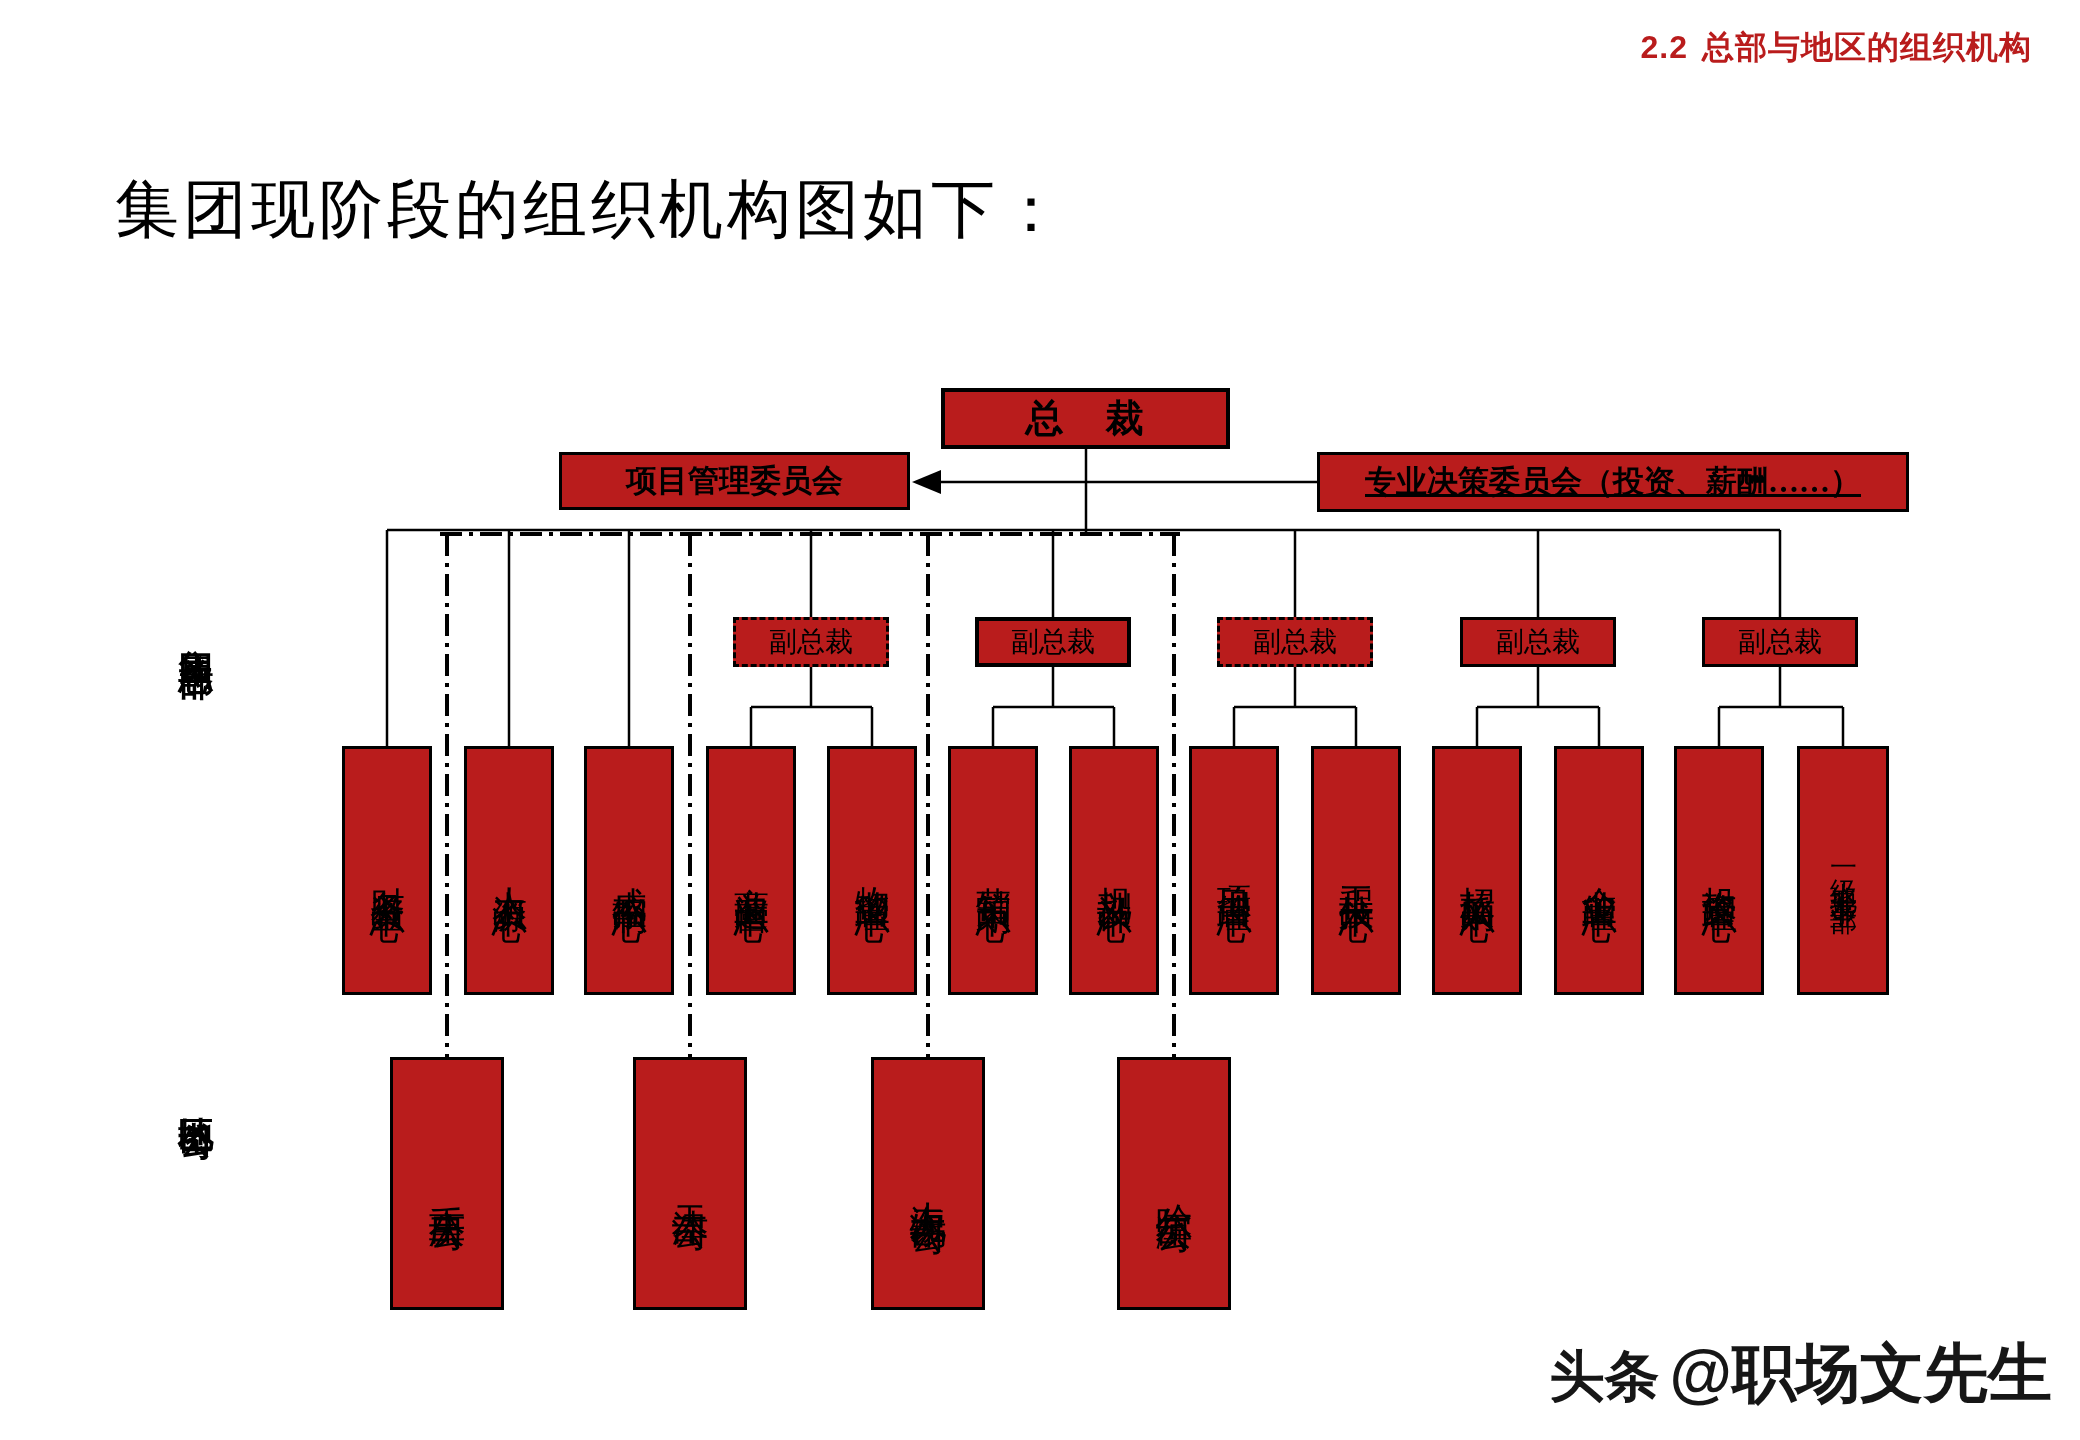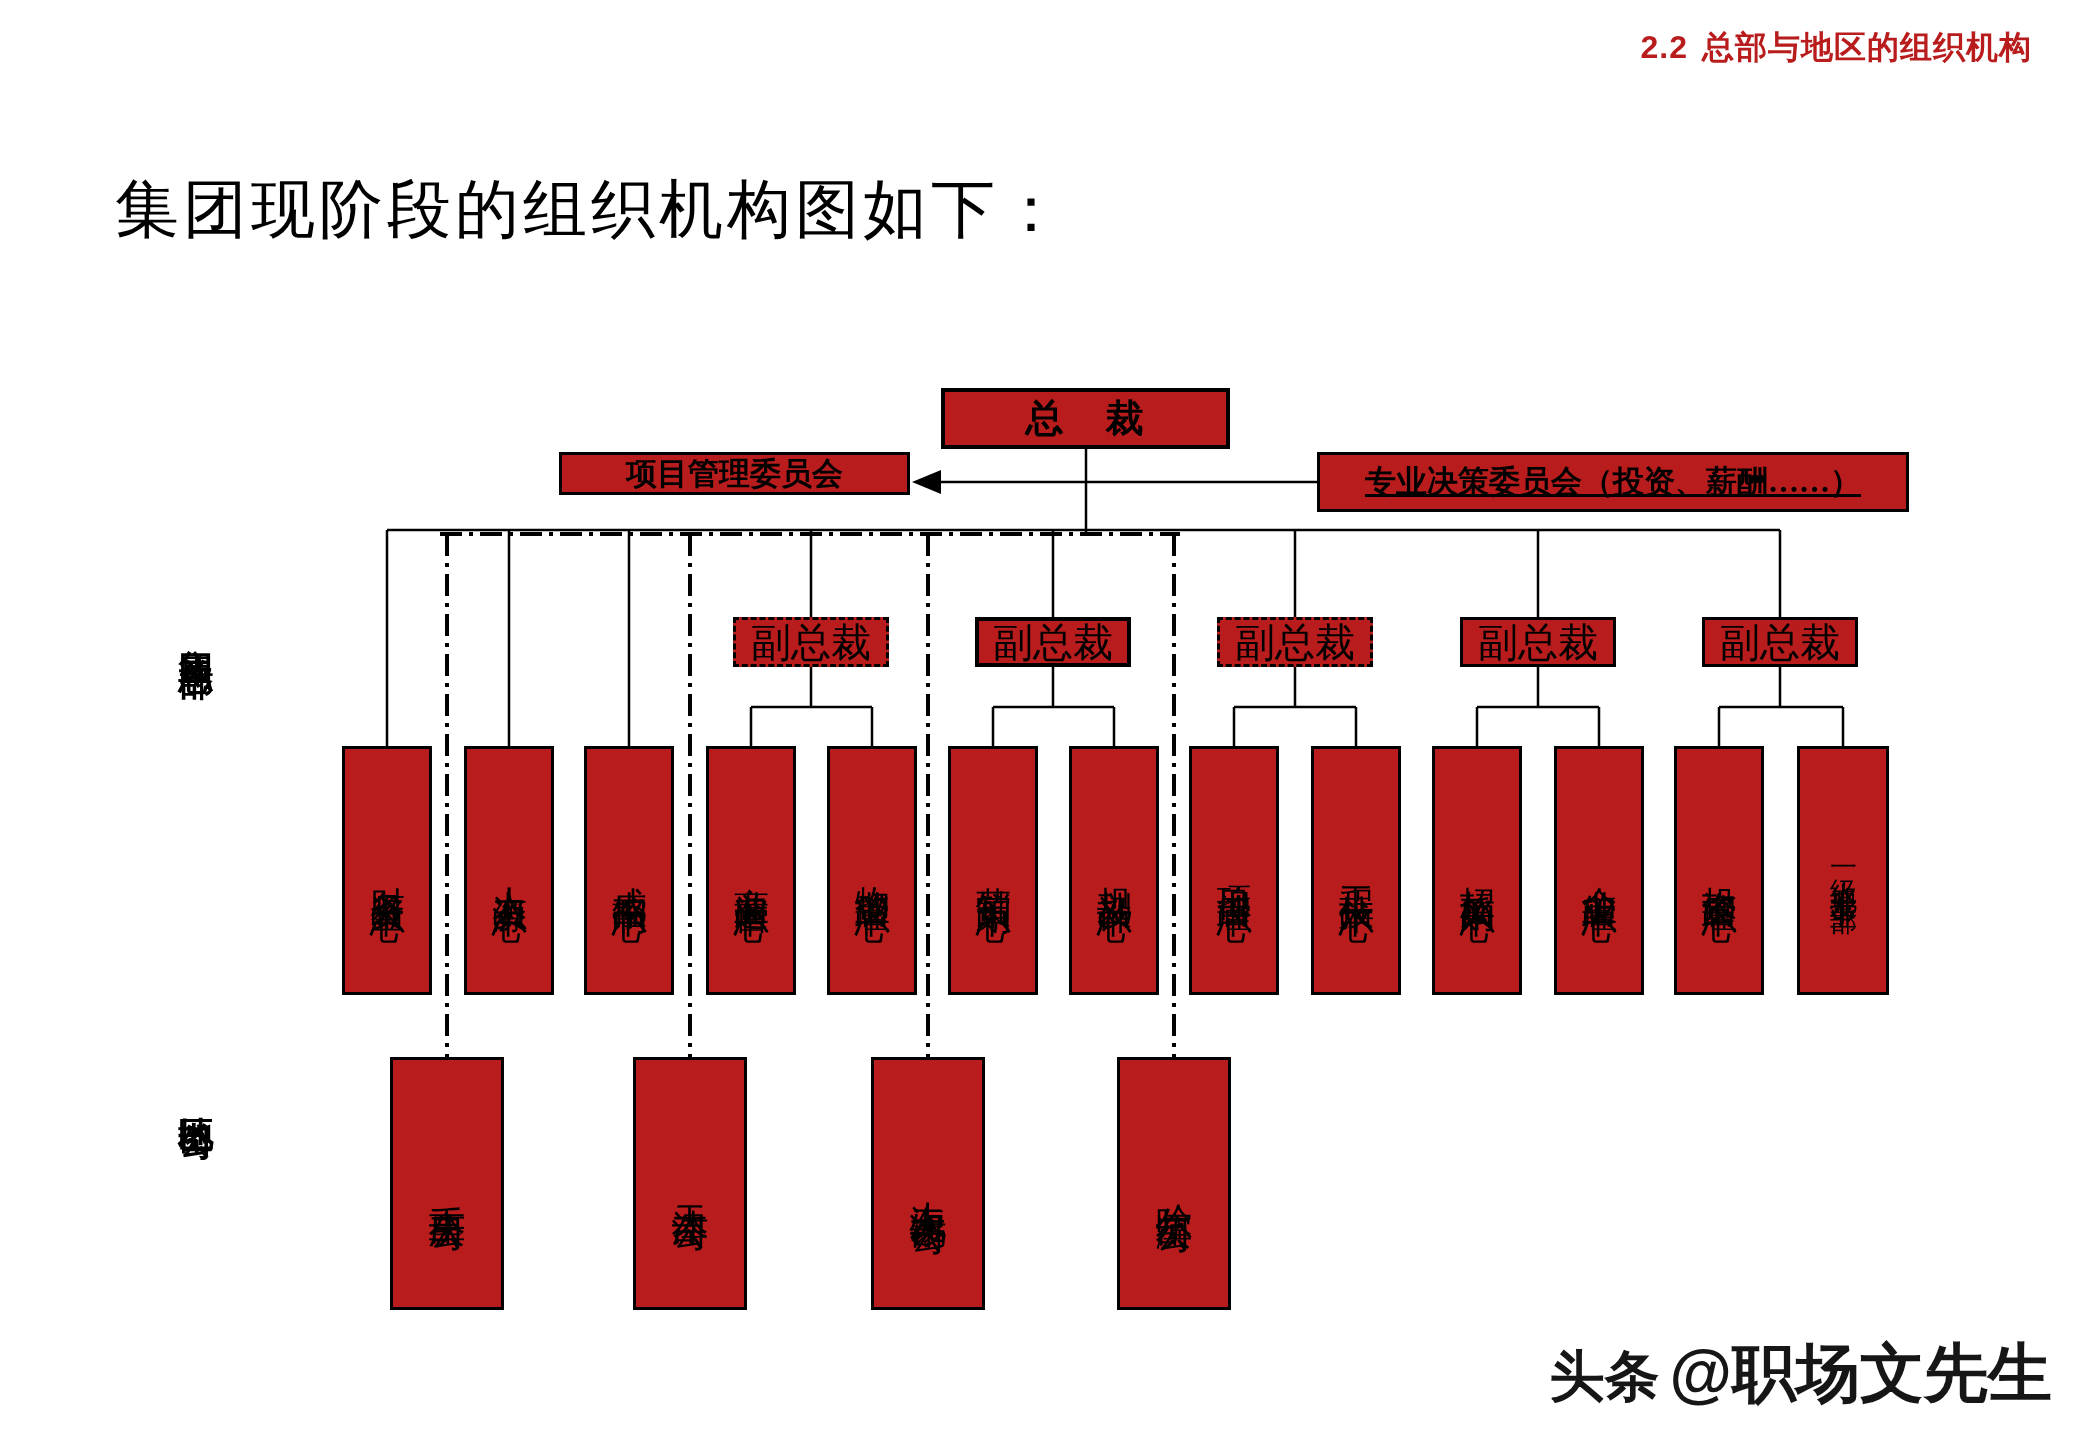--- a/index.html
+++ b/index.html
@@ -47,21 +47,21 @@
     box-sizing: border-box;
     background: #b91c1c;
     border: 3px solid #000;
     display: flex;
     align-items: center;
     justify-content: center;
     text-align: center;
   }
   .president { border-width: 4px; font-size: 38px; font-weight: bold; letter-spacing: 2px; }
   .committee { font-size: 31px; font-weight: bold; white-space: nowrap; }
-  .vp { font-size: 40px; }
+  .vp { font-size: 28px; }
   .vp.dashed { border: 3px dashed #000; }
   .vp.thick { border-width: 4px; }
   .dept { font-size: 35px; }
   .dept.dense { font-size: 27px; }
   .regional { font-size: 37px; }
 
   .vtext {
     writing-mode: vertical-rl;
     text-orientation: upright;
     letter-spacing: 4px;
@@ -124,21 +124,21 @@
       <path d="M690 534 V1057"></path>
       <path d="M928 534 V1057"></path>
       <path d="M1174 534 V1057"></path>
     </g>
   </svg>
 
   <div class="box president" style="left:941px; top:388px; width:289px; height:61px;">
     <span>总　裁</span>
   </div>
 
-  <div class="box committee" style="left:559px; top:452px; width:351px; height:43px;">
+  <div class="box committee" style="left:559px; top:452px; width:351px; height:58px;">
     <span>项目管理委员会</span>
   </div>
   <div class="box committee" style="left:1317px; top:452px; width:592px; height:60px;text-decoration:underline;">
     <span>专业决策委员会（投资、薪酬……）</span>
   </div>
 
   <div class="box vp dashed" style="left:733px; top:617px; width:156px; height:50px;">
     <span>副总裁</span>
   </div>
   <div class="box vp thick" style="left:975px; top:617px; width:156px; height:50px;">

